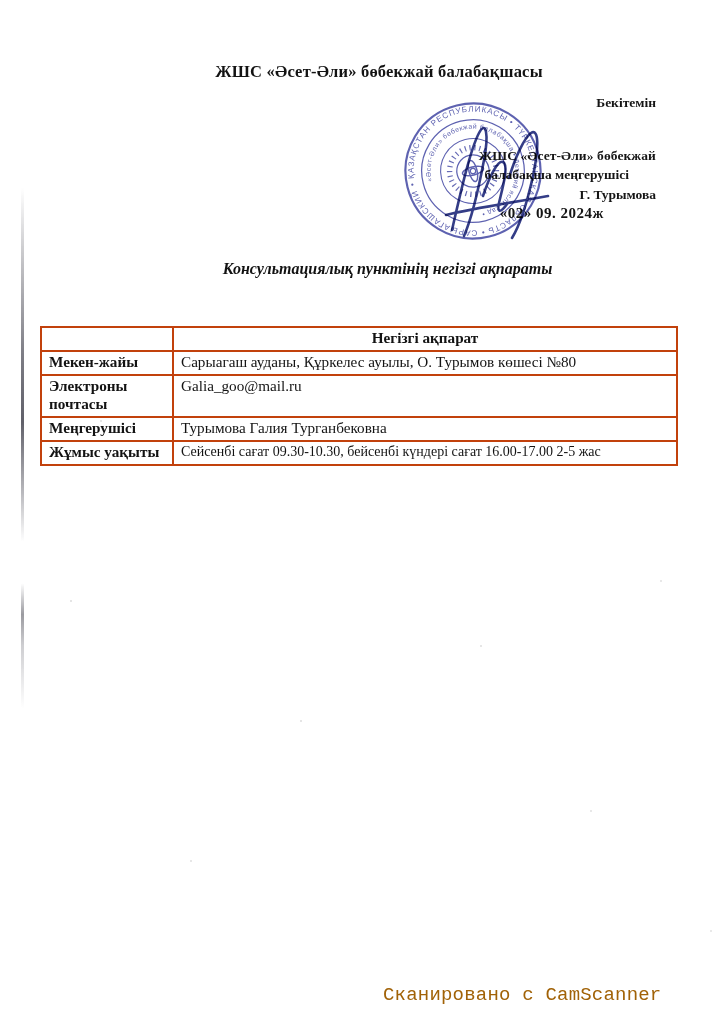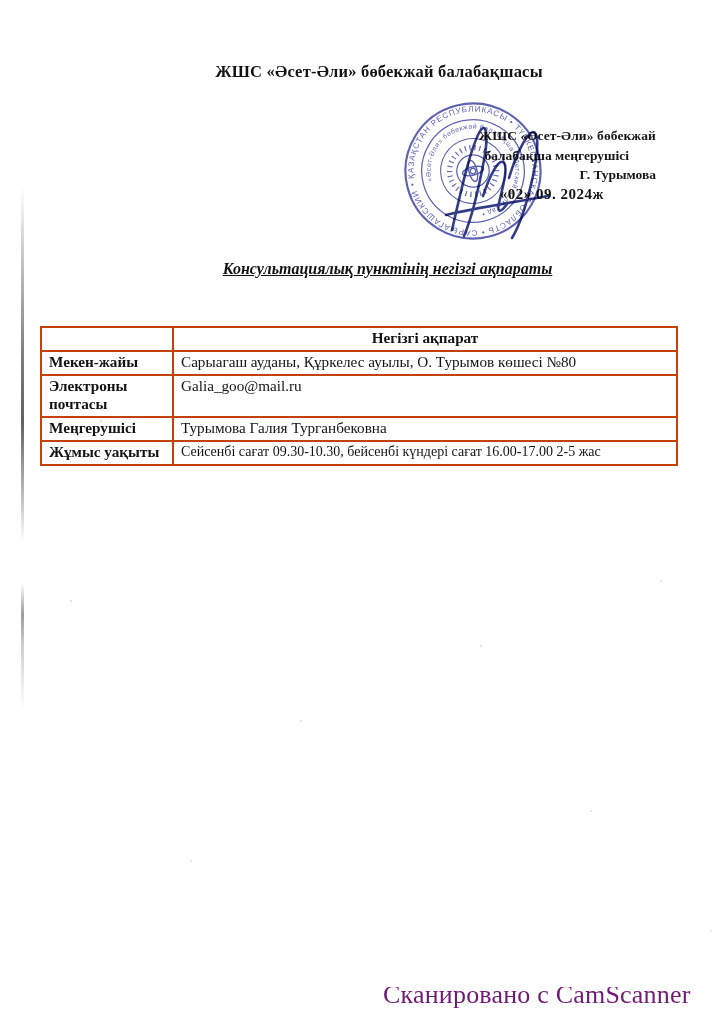--- a/index.html
+++ b/index.html
@@ -29,21 +29,21 @@
     opacity:.82;mix-blend-mode:multiply;pointer-events:none;
   }
   .signature{
     position:absolute;left:0;top:0;width:724px;height:300px;
     pointer-events:none;mix-blend-mode:multiply;
   }
   
   .doc-subtitle{
     position:absolute;top:260px;left:0;width:724px;
     text-align:center;padding-left:51px;box-sizing:border-box;
-    font-size:16px;font-weight:bold;font-style:italic;color:#121212;text-decoration:underline;
+    font-size:16px;font-weight:bold;font-style:italic;color:#121212;
   }
   
   .info-table{
     position:absolute;top:326px;left:40px;width:638px;
     border-collapse:collapse;table-layout:fixed;
     font-size:15.2px;line-height:18.8px;color:#131313;
   }
   .info-table td{
     border:2px solid #c2410c;vertical-align:top;
     padding:1px 7px 2px 7px;overflow:hidden;
@@ -73,31 +73,32 @@
     box-shadow:410px 45px 0 #dedede, 590px -20px 0 #e0e0e0, 230px 120px 0 #dddddd,
                520px 210px 0 #e1e1e1, 120px 260px 0 #dfdfdf, 640px 330px 0 #e2e2e2,
                330px -270px 0 #e0e0e0, 30px -180px 0 #dedede;
   }
   
   .watermark-clip{
     position:absolute;left:383px;top:987px;height:30px;width:341px;overflow:hidden;
   }
   .watermark-text{
     display:block;margin-top:-7px;
-    font-family:Liberation Serif, serif;
-    font-size:26px;line-height:30px;font-weight:400;
-    color:#701a75;letter-spacing:.2px;white-space:nowrap;
+    font-family:Liberation Mono, monospace;
+    font-size:19px;line-height:30px;font-weight:400;
+    color:#a16207;letter-spacing:.2px;white-space:nowrap;
   }
 </style>
 </head>
 <body>
 
 <div class="doc-title">ЖШС «Әсет-Әли» бөбекжай балабақшасы</div>
 
 <div class="approval">
+  <div class="l1">Бекітемін</div>
   <div class="l2">ЖШС «Әсет-Әли» бөбекжай</div>
   <div class="l3">балабақша меңгерушісі</div>
   <div class="l4">Г. Турымова</div>
   <div class="l5">«02» 09. 2024ж</div>
 </div>
 
 <svg class="stamp" viewBox="0 0 160 160">
   <defs>
     <path id="ringO" d="M 14 80 A 66 66 0 1 1 146 80 A 66 66 0 1 1 14 80"></path>
     <path id="ringI" d="M 33 80 A 47 47 0 1 1 127 80 A 47 47 0 1 1 33 80"></path>

